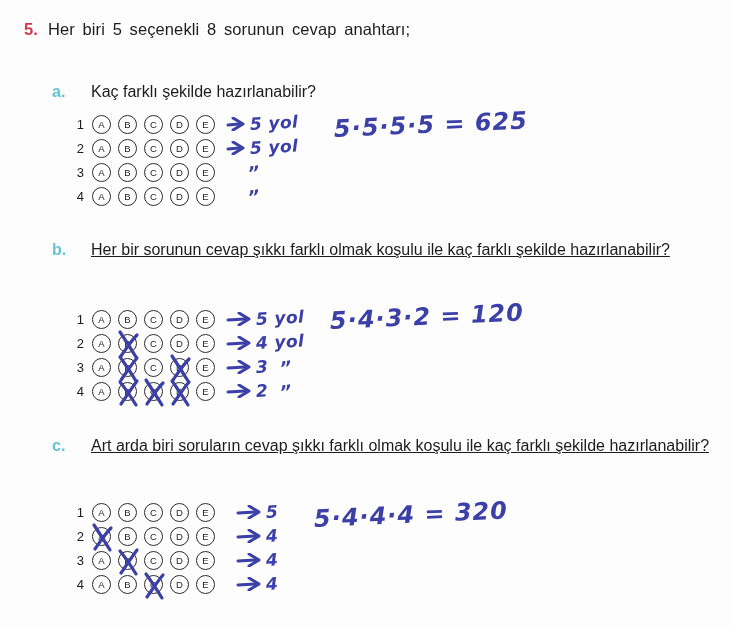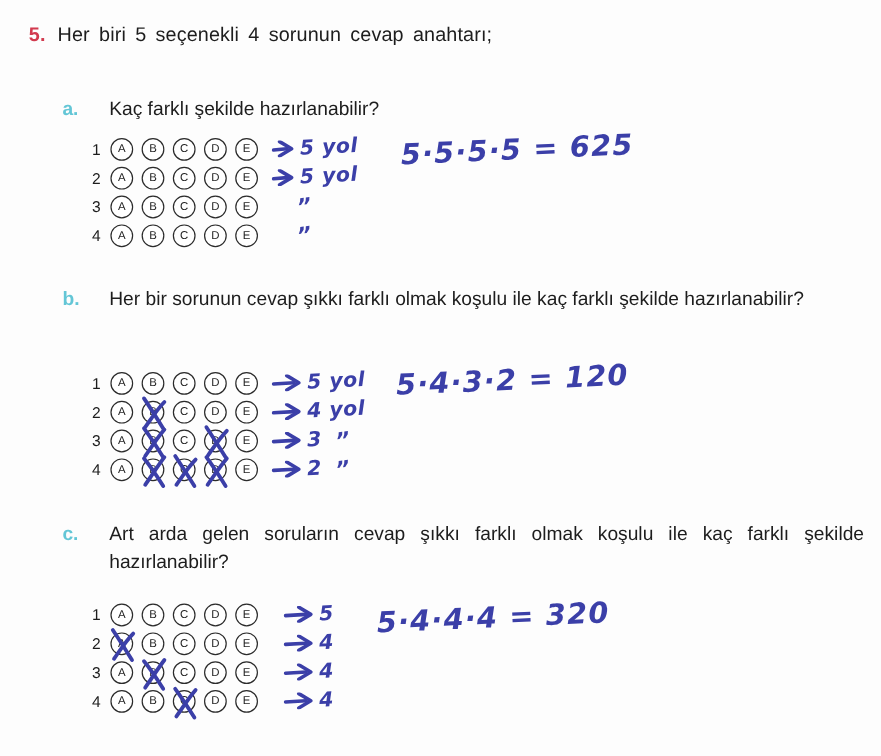--- a/index.html
+++ b/index.html
@@ -63,20 +63,21 @@
   .part-text {
     color: #1d1d1d;
     line-height: 1.45;
     text-align: justify;
     text-align-last: left;
     max-width: 645px;
     margin-left: 15px;
   }
   .part-text.two-line {
     max-width: 648px;
+    text-decoration: underline;
   }
 
   
   .grid {
     position: absolute;
   }
   .grid-row {
     display: flex;
     align-items: center;
     height: 24px;
@@ -143,21 +144,21 @@
     transform-origin: left center;
   }
 </style>
 </head>
 <body>
 
 <div id="page">
 
   <div class="q-head">
     <span class="q-num">5.</span>
-    <span class="q-text">Her biri  5  seçenekli  4  sorunun cevap anahtarı;</span>
+    <span class="q-text">Her biri  5  seçenekli  8  sorunun cevap anahtarı;</span>
   </div>
 
   <div class="part" id="part-a" style="top:80px;">
     <div class="part-head">
       <span class="part-letter">a.</span>
       <span class="part-text">Kaç farklı şekilde hazırlanabilir?</span>
     </div>
   </div>
   <div class="grid" id="grid-a" style="left:68px; top:112px;">
       <div class="grid-row">
@@ -313,21 +314,21 @@
           <span class="ink ink-note" style="position: relative; margin-left: 4px;">2</span>
           <span class="ink ink-ditto" style="position: relative; margin-left: 12px;">”</span>
         </span>
       </div>
     </div>
   <div class="ink ink-calc" id="calc-b" style="left:330px; top:307px;">5·4·3·2 = 120</div>
 
   <div class="part" id="part-c" style="top:434px;">
     <div class="part-head">
       <span class="part-letter">c.</span>
-      <span class="part-text two-line">Art arda gelen soruların cevap şıkkı farklı olmak koşulu ile kaç farklı şekilde hazırlanabilir?</span>
+      <span class="part-text two-line">Art arda biri soruların cevap şıkkı farklı olmak koşulu ile kaç farklı şekilde hazırlanabilir?</span>
     </div>
   </div>
   <div class="grid" id="grid-c" style="left:68px; top:500px;">
       <div class="grid-row">
         <span class="row-num">1</span>
         <span class="bubbles">
           <span class="bubble">A</span>
           <span class="bubble">B</span>
           <span class="bubble">C</span>
           <span class="bubble">D</span>

